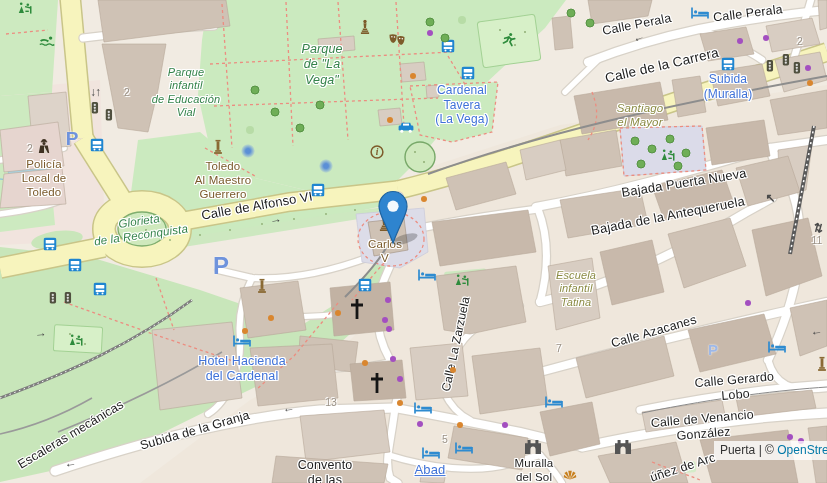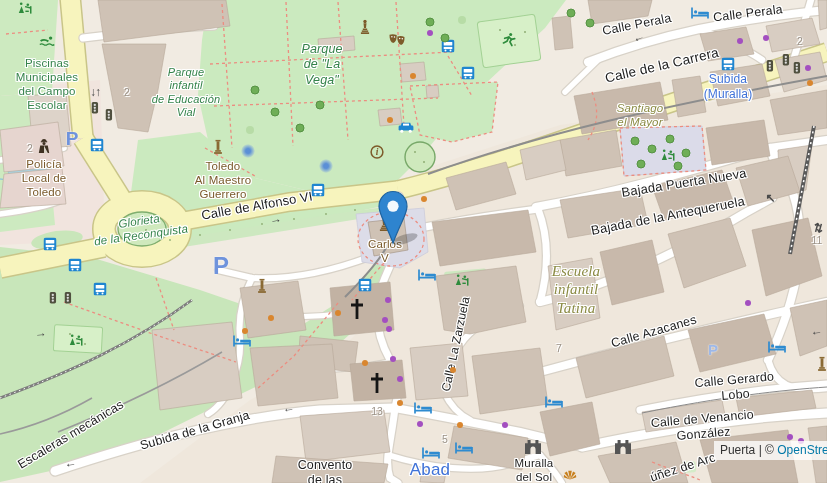--- a/index.html
+++ b/index.html
@@ -273,70 +273,71 @@
         <circle cx="300" cy="128" r="4"></circle>
       <circle cx="320" cy="105" r="4"></circle>
         <circle cx="430" cy="22" r="4"></circle>
         <circle cx="445" cy="38" r="4"></circle>
       <circle cx="250" cy="130" r="4"></circle>
         <circle cx="462" cy="20" r="4"></circle>
     </g>
   </svg>
 
   <div id="overlay">
-      <div class="lbl gr" style="left: 47px; top: 84px; font-size: 11.5px;">Piscinas
-Municipales
-del Campo
-Escolar</div>
       <div class="lbl gi" style="left: 186px; top: 93px; font-size: 11px;">Parque
 infantil
 de Educación
 Vial</div>
       <div class="lbl gi" style="left: 322px; top: 65px; font-size: 12.5px;">Parque
 de "La
 Vega"</div>
       <div class="lbl st" style="left: 637px; top: 25px; font-size: 12.5px; --r: -11deg;">Calle Perala</div>
       <div class="lbl st" style="left: 748px; top: 14px; font-size: 12.5px; --r: -7deg;">Calle Perala</div>
       <div class="lbl st" style="left: 662px; top: 66px; font-size: 13.5px; --r: -13deg;">Calle de la Carrera</div>
       <div class="lbl bl" style="left: 728px; top: 87px; font-size: 12px;">Subida
 (Muralla)</div>
+      <div class="lbl bl" style="left: 462px; top: 105px; font-size: 12px;">Cardenal
+Tavera
+(La Vega)</div>
       <div class="lbl ol" style="left: 640px; top: 115px; font-size: 11.5px;">Santiago
 el Mayor</div>
       <div class="lbl st" style="left: 684px; top: 183px; font-size: 13px; --r: -9deg;">Bajada Puerta Nueva</div>
       <div class="lbl st" style="left: 668px; top: 216px; font-size: 13px; --r: -11deg;">Bajada de la Antequeruela</div>
       <div class="lbl br" style="left: 223px; top: 180px; font-size: 11.5px;">Toledo
 Al Maestro
 Guerrero</div>
       <div class="lbl st" style="left: 257px; top: 206px; font-size: 13px; --r: -10deg;">Calle de Alfonso VI</div>
       <div class="lbl gi" style="left: 140px; top: 228px; font-size: 11.5px; --r: -8deg;">Glorieta
 de la Reconquista</div>
       <div class="lbl br" style="left: 44px; top: 178px; font-size: 11.5px;">Policía
 Local de
 Toledo</div>
       <div class="lbl br" style="left: 385px; top: 251px; font-size: 11.5px;">Carlos
 V</div>
-      <div class="lbl ol" style="left: 576px; top: 289px; font-size: 15px; font-family: Liberation Serif, serif;">Escuela
+      <div class="lbl ol" style="left: 576px; top: 289px; font-size: 11px;">Escuela
 infantil
 Tatina</div>
       <div class="lbl st" style="left: 456px; top: 344px; font-size: 12px; --r: -78deg;">Calle La Zarzuela</div>
       <div class="lbl st" style="left: 654px; top: 332px; font-size: 12.5px; --r: -16deg;">Calle Azacanes</div>
+      <div class="lbl bl" style="left: 242px; top: 369px; font-size: 12.5px;">Hotel Hacienda
+del Cardenal</div>
       <div class="lbl st" style="left: 735px; top: 388px; font-size: 12.5px; --r: -5deg;">Calle Gerardo Lobo</div>
       <div class="lbl st" style="left: 703px; top: 427px; font-size: 12.5px; --r: -5deg;">Calle de Venancio González</div>
       <div class="lbl st" style="left: 195px; top: 431px; font-size: 12.5px; --r: -16deg;">Subida de la Granja</div>
       <div class="lbl st" style="left: 71px; top: 435px; font-size: 12.5px; --r: -31deg;">Escaleras mecánicas</div>
       <div class="lbl st" style="left: 325px; top: 473px; font-size: 12.5px;">Convento
 de las</div>
-      <div class="lbl bl" style="left: 430px; top: 470px; font-size: 17px;">Abad</div>
+      <div class="lbl bl" style="left: 430px; top: 470px; font-size: 13px; text-decoration: underline;">Abad</div>
       <div class="lbl st" style="left: 534px; top: 470px; font-size: 11.5px;">Muralla
 del Sol</div>
       <div class="lbl st" style="left: 683px; top: 468px; font-size: 12.5px; --r: -18deg;">úñez de Arc</div>
       <div class="num" style="left: 127px; top: 92px;">2</div>
       <div class="num" style="left: 30px; top: 148px;">2</div>
       <div class="num" style="left: 800px; top: 41px;">2</div>
-      <div class="num" style="left: 331px; top: 411px; margin-left: 46px;">13</div>
+      <div class="num" style="left: 331px; top: 402px;">13</div>
       <div class="num" style="left: 445px; top: 439px;">5</div>
       <div class="num" style="left: 559px; top: 348px;">7</div>
       <div class="num" style="left: 817px; top: 240px;">11</div>
       <div class="ico" style="left: 97px; top: 145px;"><svg width="13" height="13" viewBox="0 0 13 13">
           <rect width="13" height="13" rx="2.6" fill="#1e85d0"></rect>
           <rect x="2.2" y="2.4" width="8.6" height="3.6" rx="0.6" fill="#fff"></rect>
           <rect x="2.2" y="7.4" width="8.6" height="2.2" fill="#fff"></rect>
           <circle cx="4" cy="11" r="1" fill="#fff"></circle>
           <circle cx="9" cy="11" r="1" fill="#fff"></circle>
         </svg></div>

